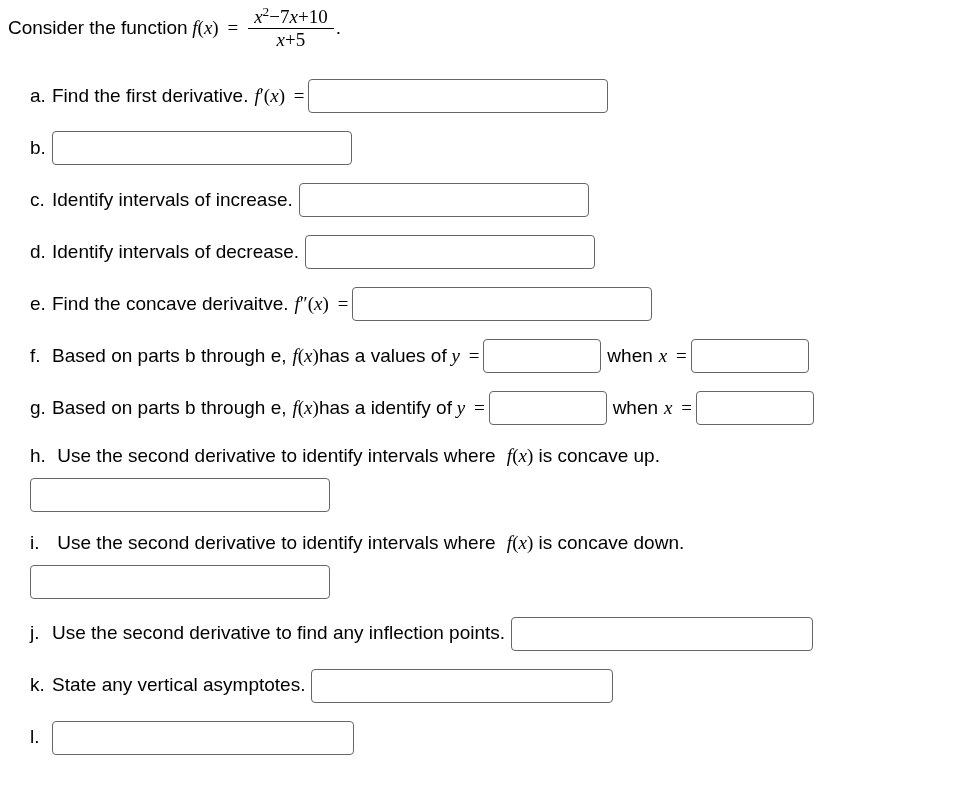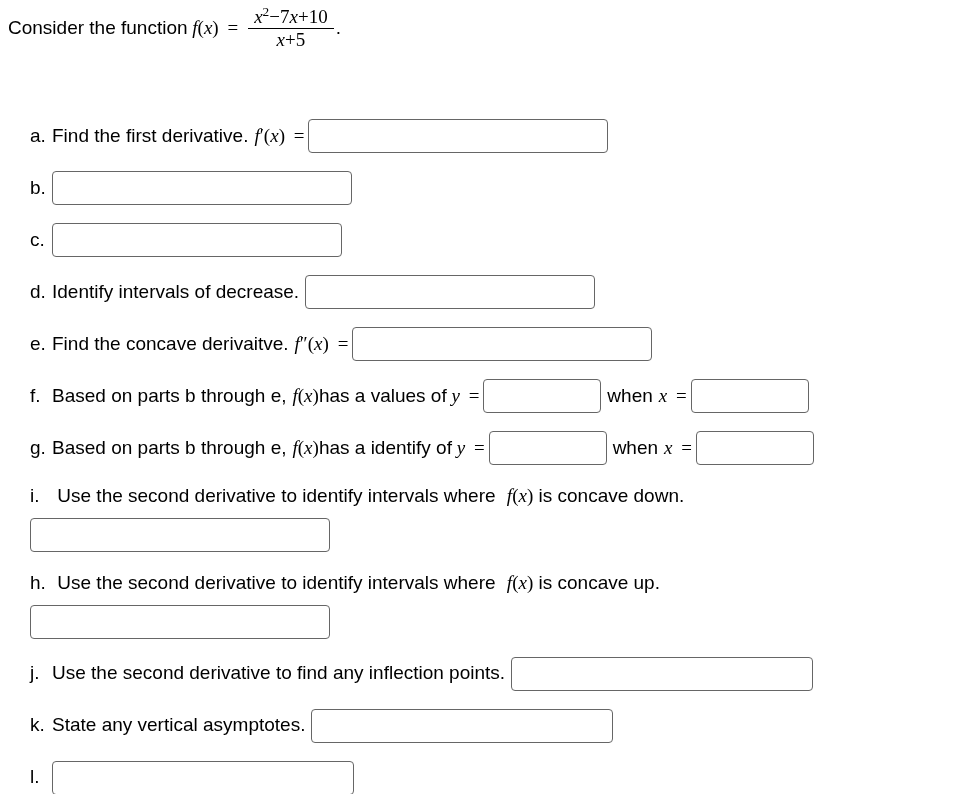--- a/index.html
+++ b/index.html
@@ -7,21 +7,21 @@
       font-family: Arial, Helvetica, sans-serif;
       font-size: 19px;
       margin: 0;
       padding: 4px 8px;
       color: #000;
       width: 962px;
     }
     .intro {
       display: flex;
       align-items: center;
-      margin-bottom: 68px;
+      margin-bottom: 28px;
     }
     .math {
       font-family: 'Times New Roman', Times, serif;
       font-style: italic;
     }
     .math .paren { font-style: normal; }
     .math .op { font-style: normal; padding: 0 4px; }
     .frac {
       display: inline-block;
       text-align: center;
@@ -90,20 +90,21 @@
     <input class="answer w-lg" type="text" style="">
   </li>
 
   <li>
     <span class="label">b.</span>
     <input class="answer w-lg" type="text" style="">
   </li>
 
   <li>
     <span class="label">c.</span>
+    <span class="prompt">Identify intervals of increase.</span>
     <input class="answer w-md" type="text" style="">
   </li>
 
   <li>
     <span class="label">d.</span>
     <span class="prompt">Identify intervals of decrease.</span>
     <input class="answer w-md" type="text" style="">
   </li>
 
   <li>
@@ -131,34 +132,34 @@
     <span class="math">f<span class="paren">(</span>x<span class="paren">)</span></span>
     <span> has a identify of </span>
     <span class="math">&nbsp;y&nbsp;<span class="op">=</span></span>
     <input class="answer w-sm" type="text" style="">
     <span class="when" style="margin-left:6px;"> when </span>
     <span class="math">x&nbsp;<span class="op">=</span></span>
     <input class="answer w-sm" type="text" style="">
   </li>
 
   <li style="display:block;">
-    <span class="label">i.</span>
+    <span class="label">h.</span>
     <span class="prompt">Use the second derivative to identify intervals where </span>
     <span class="math">f<span class="paren">(</span>x<span class="paren">)</span></span>
-    <span> is concave down.</span>
+    <span> is concave up.</span>
     <div class="indent-box">
       <input class="answer w-med" type="text" style="">
     </div>
   </li>
 
   <li style="display:block;">
-    <span class="label">h.</span>
+    <span class="label">i.</span>
     <span class="prompt">Use the second derivative to identify intervals where </span>
     <span class="math">f<span class="paren">(</span>x<span class="paren">)</span></span>
-    <span> is concave up.</span>
+    <span> is concave down.</span>
     <div class="indent-box">
       <input class="answer w-med" type="text" style="">
     </div>
   </li>
 
   <li>
     <span class="label">j.</span>
     <span class="prompt">Use the second derivative to find any inflection points.</span>
     <input class="answer w-sl" type="text" style="">
   </li>

